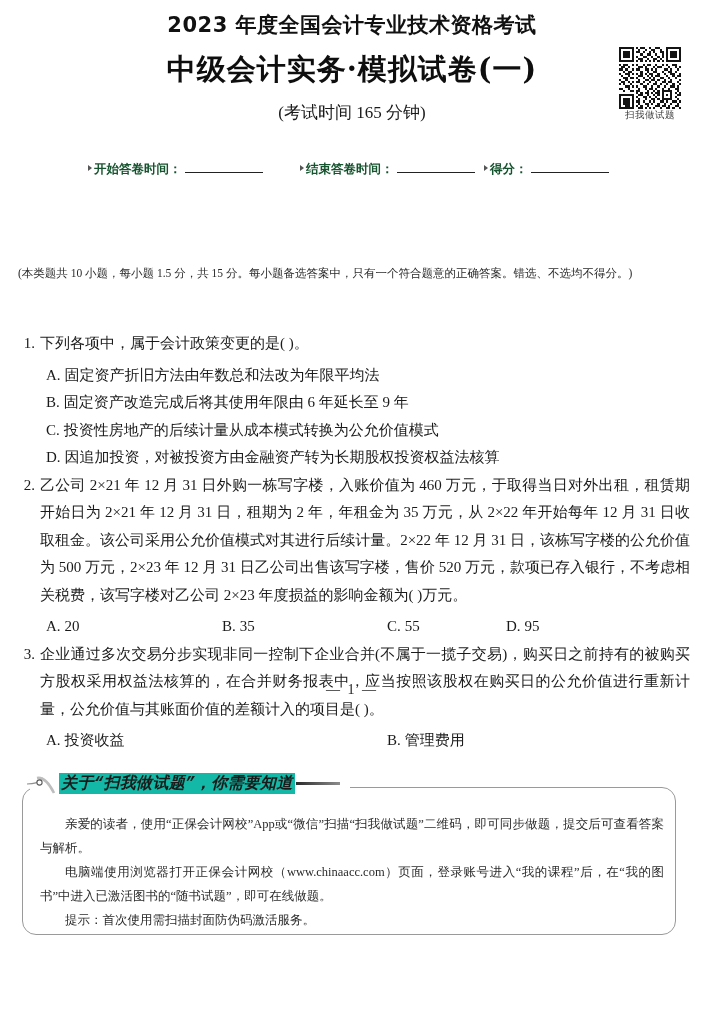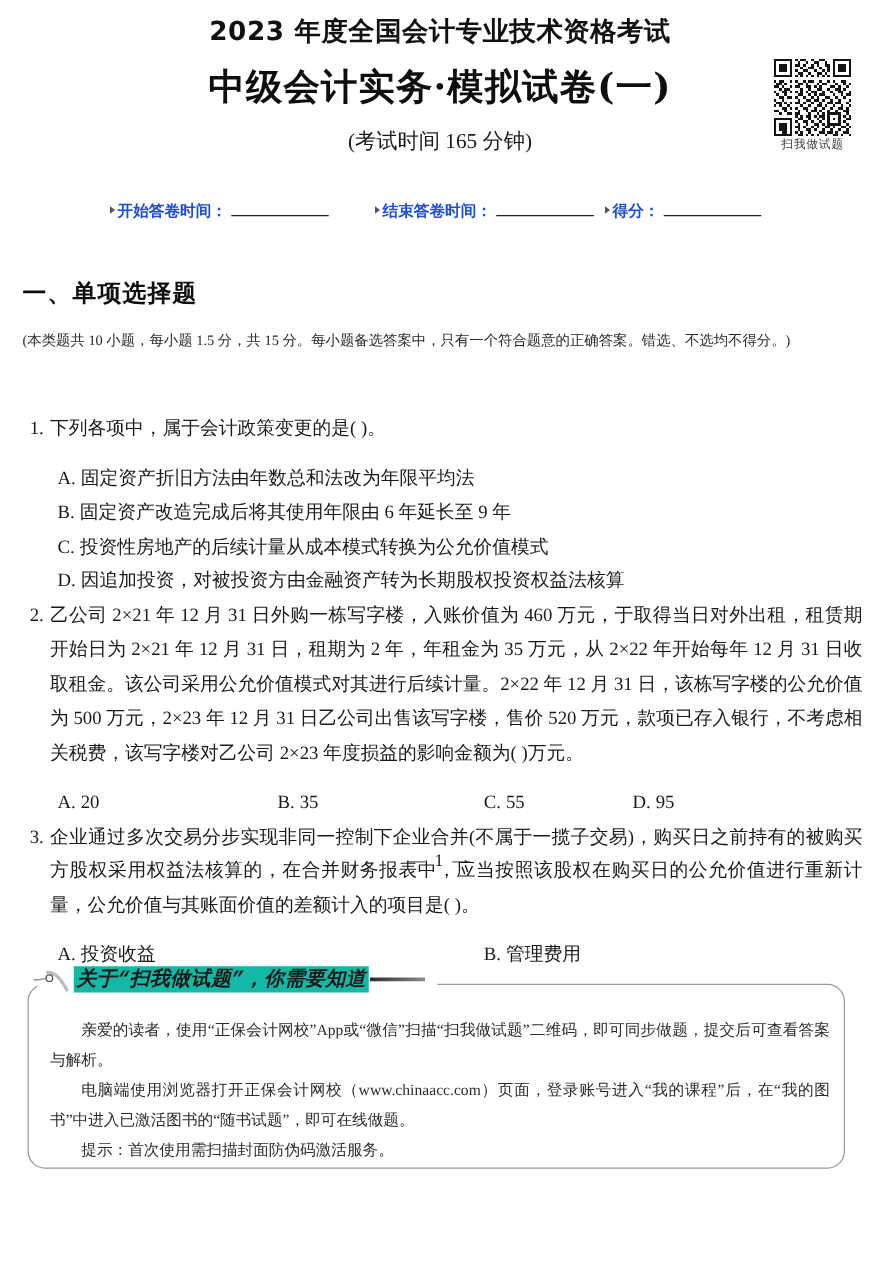--- a/index.html
+++ b/index.html
@@ -82,21 +82,21 @@
   
   .meta-row {
     position: absolute;
     top: 160px;
     left: 88px;
     width: 560px;
     height: 22px;
     font-family: Liberation Sans, sans-serif;
     font-size: 12.5px;
     font-weight: bold;
-    color: #1d4ed8;
+    color: #14532d;
   }
   .meta-item {
     position: absolute;
     white-space: nowrap;
     display: flex;
     align-items: baseline;
   }
   .meta-item.i1 { left: 0; }
   .meta-item.i2 { left: 212px; }
   .meta-item.i3 { left: 396px; }
@@ -165,21 +165,21 @@
   .q-body {
     flex: 1 1 auto;
   }
   .q-stem {
     font-size: 15px;
     line-height: 27.5px;
     text-align: justify;
     text-justify: inter-ideograph;
   }
   .q-options {
-    margin-top: 12px;
+    margin-top: 4px;
   }
   .opt-line {
     font-size: 15px;
     line-height: 27.5px;
     position: relative;
     height: 27.5px;
   }
   .opt {
     position: absolute;
     white-space: nowrap;
@@ -549,21 +549,20 @@
       <span>结束答卷时间：</span>
       <span class="meta-blank"></span>
     </div>
     <div class="meta-item i3">
       <span class="meta-arrow"></span>
       <span>得分：</span>
       <span class="meta-blank"></span>
     </div>
   </div>
 
-  <div class="section-heading">一、单项选择题</div>
   <div class="section-note">(本类题共 10 小题，每小题 1.5 分，共 15 分。每小题备选答案中，只有一个符合题意的正确答案。错选、不选均不得分。)</div>
 
   <div class="questions">
 
     <div class="q-item">
       <div class="q-num">1.</div>
       <div class="q-body">
         <div class="q-stem">下列各项中，属于会计政策变更的是(        )。</div>
         <div class="q-options">
           <div class="opt-stack">

